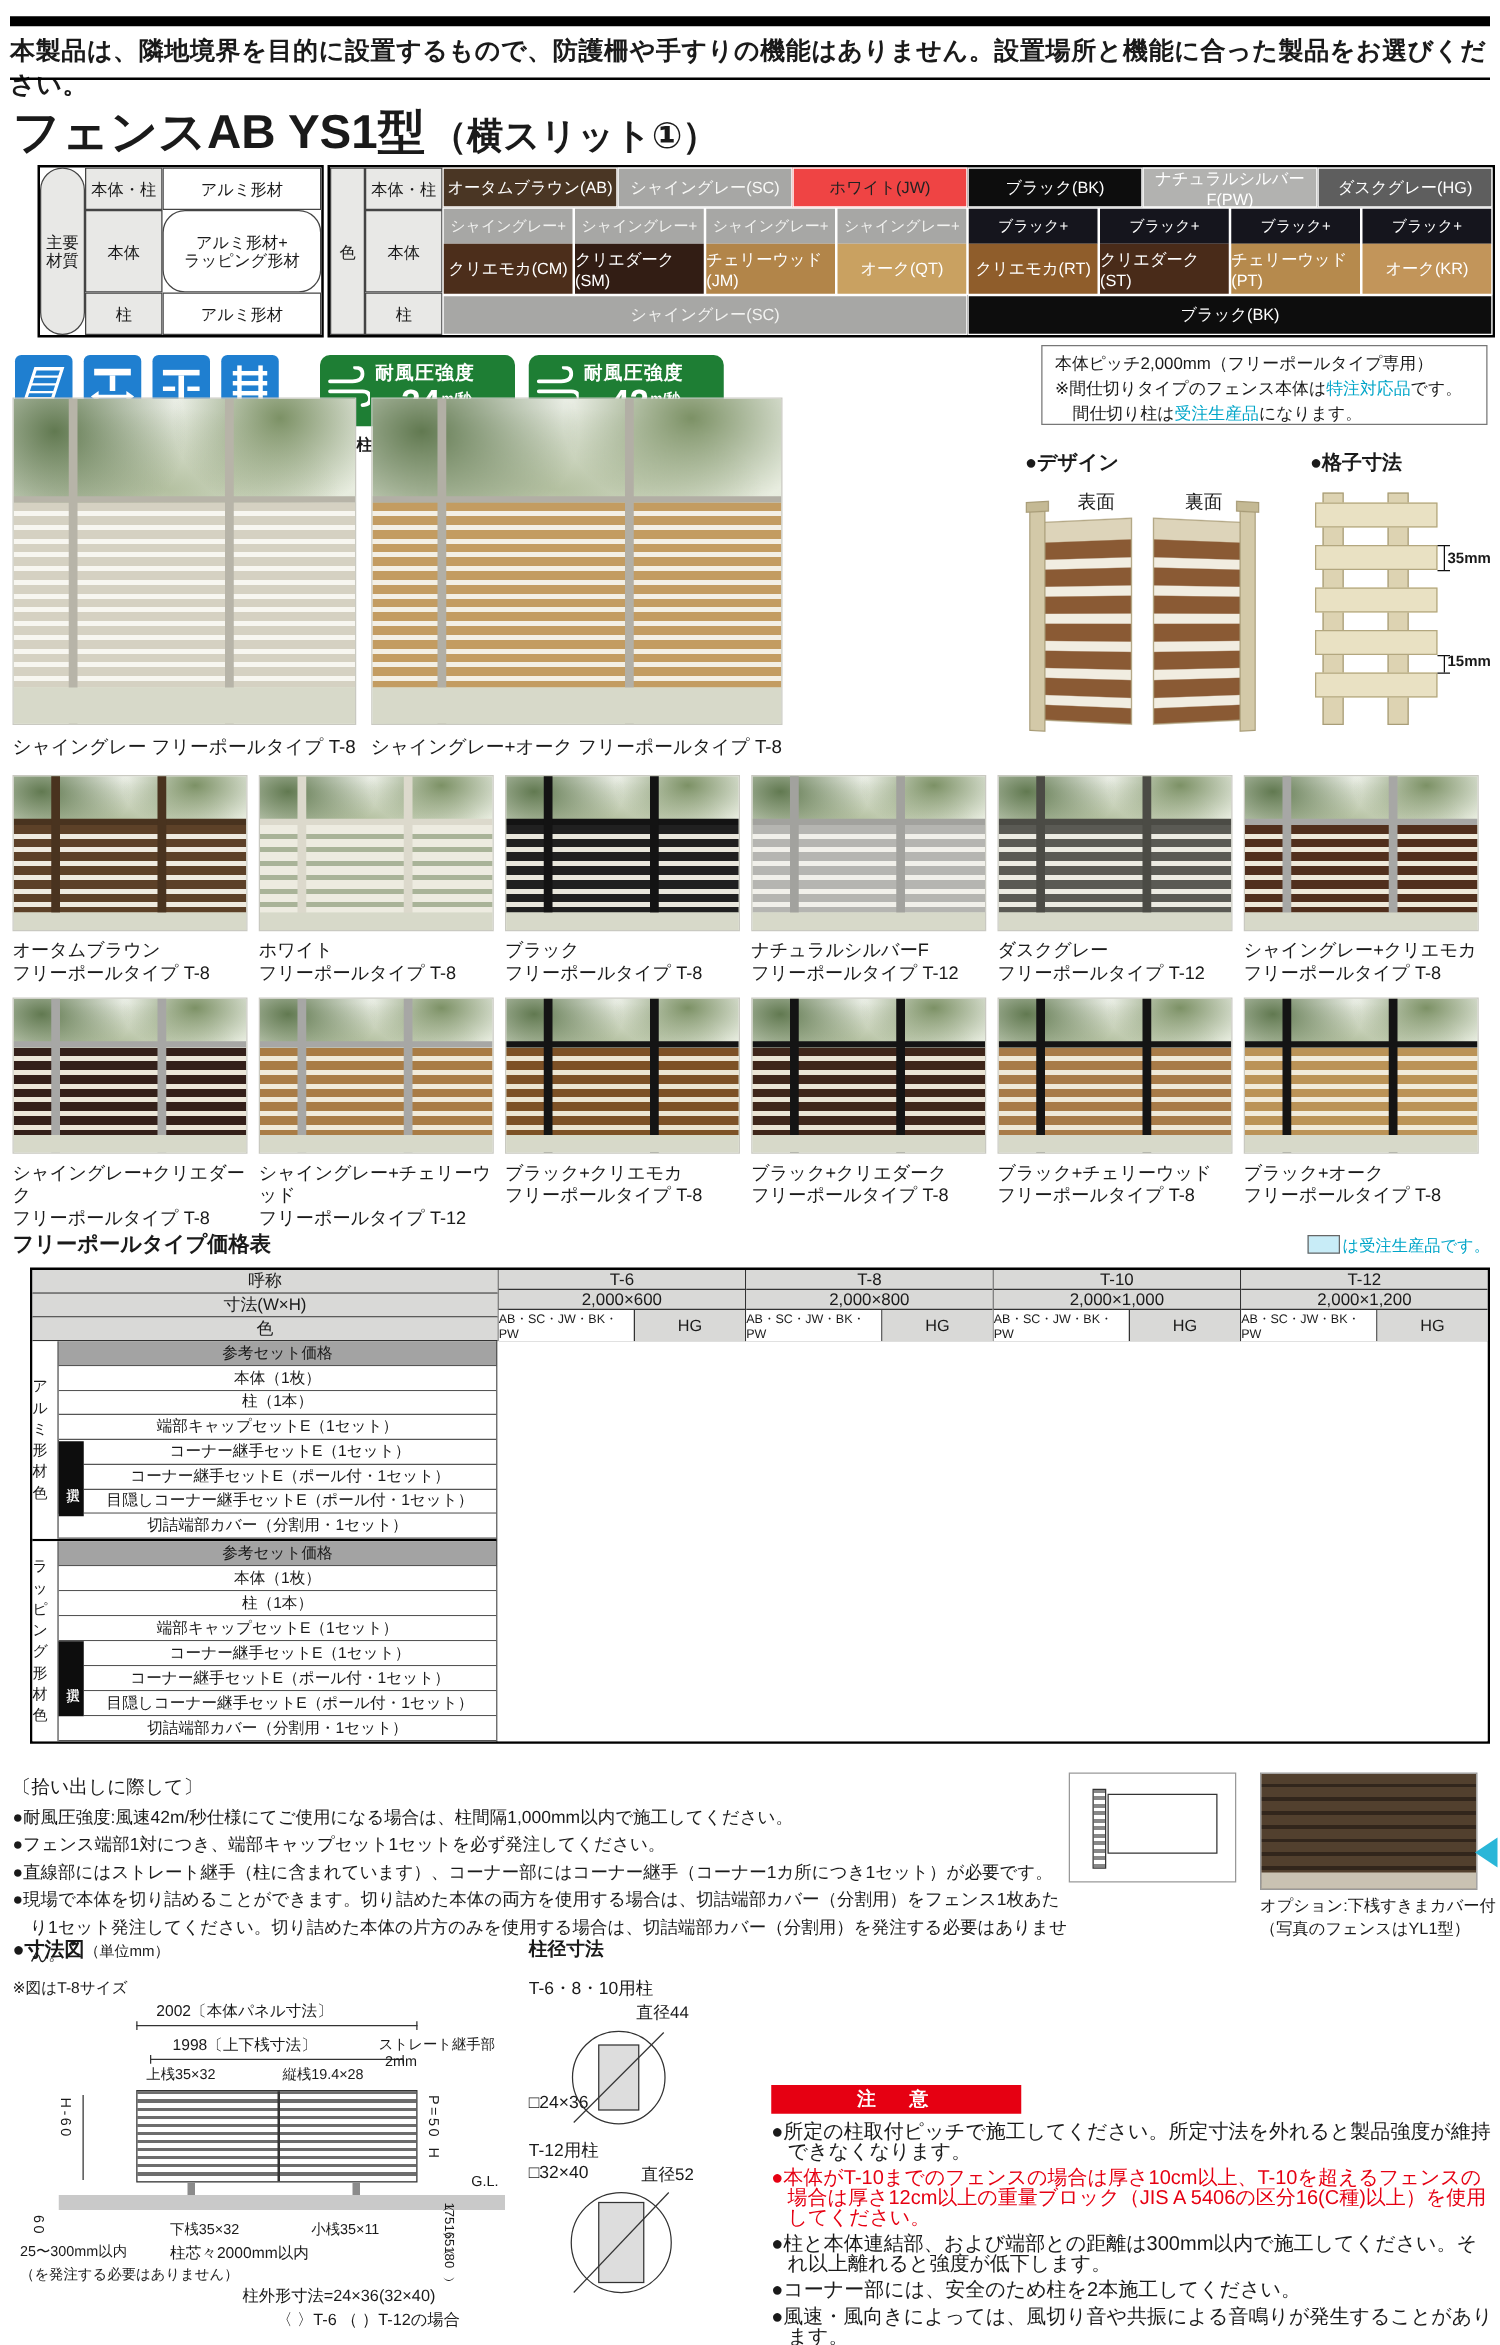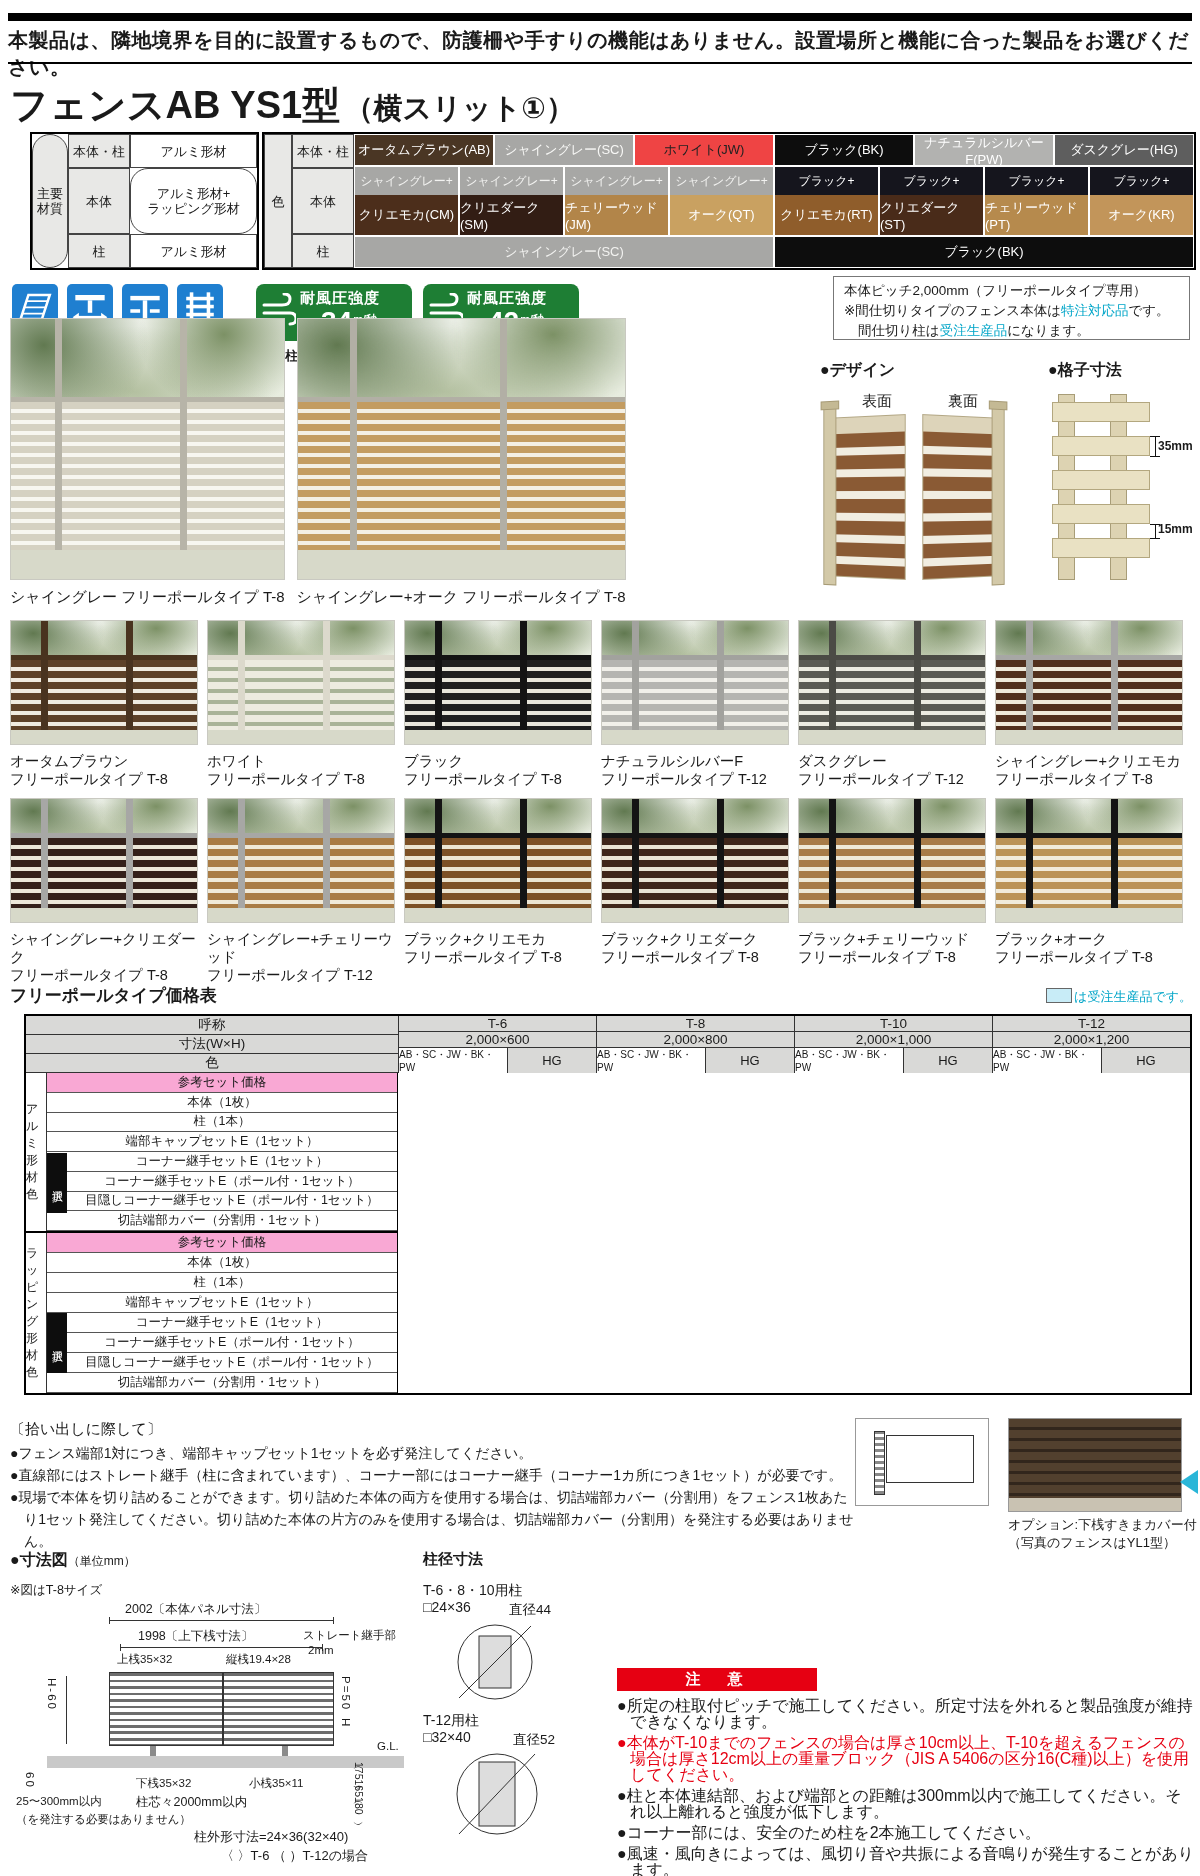--- a/index.html
+++ b/index.html
@@ -105,21 +105,21 @@
   .pt-col .c3{flex:1;display:flex;border-bottom:1px solid #333;background:#d9d9d7;}
   .pt-col .codes{width:55%;border-right:1px solid #333;display:flex;align-items:center;justify-content:center;font-size:10px;background:#fff;}
   .pt-col .hg{width:45%;display:flex;align-items:center;justify-content:center;font-size:13px;background:#d9d9d7;}
   .pt-body{display:flex;height:320px;}
   .pt-labels{width:372px;border-right:1.5px solid #000;box-sizing:border-box;}
   .pt-sec{position:relative;height:160px;display:flex;}
   .pt-sec.first{border-bottom:2px solid #000;box-sizing:border-box;}
   .sec-title{width:20px;background:#fff;border-right:1px solid #333;display:flex;align-items:center;justify-content:center;font-size:12px;letter-spacing:1px;}
   .sec-rows{flex:1;display:flex;flex-direction:column;position:relative;}
   .prow{height:20px;box-sizing:border-box;border-bottom:1px solid #555;display:flex;align-items:center;justify-content:center;font-size:12.5px;background:#fff;}
-  .prow.set{background:#f9a8d4;}
+  .prow.set{background:#a3a3a3;}
   .prow.sel{margin-left:20px;}
   .selstrip{position:absolute;left:0;top:80px;width:20px;height:60px;background:#0d0d0d;color:#fff;
             display:flex;align-items:center;justify-content:center;font-size:11px;writing-mode:vertical-rl;letter-spacing:1px;}
   .pt-empty{flex:1;background:#fff;}
 
   
   #notes-title{left:10px;top:1420px;font-size:15px;}
   #notes{left:10px;top:1442px;width:845px;font-size:14px;line-height:22px;}
   .nitem{text-indent:-14px;padding-left:14px;}
 
@@ -633,20 +633,21 @@
           </div>
         </div>
       </div>
       <div class="pt-empty"></div>
     </div>
   </div>
 
   <div class="abs" id="notes-title">〔拾い出しに際して〕</div>
   <div class="abs" id="notes">
 
+  <div class="nitem">●耐風圧強度:風速42m/秒仕様にてご使用になる場合は、柱間隔1,000mm以内で施工してください。</div>
       <div class="nitem">●フェンス端部1対につき、端部キャップセット1セットを必ず発注してください。</div>
       <div class="nitem">●直線部にはストレート継手（柱に含まれています）、コーナー部にはコーナー継手（コーナー1カ所につき1セット）が必要です。</div>
       <div class="nitem">●現場で本体を切り詰めることができます。切り詰めた本体の両方を使用する場合は、切詰端部カバー（分割用）をフェンス1枚あたり1セット発注してください。切り詰めた本体の片方のみを使用する場合は、切詰端部カバー（分割用）を発注する必要はありません。</div>
     </div>
 
   <div class="abs" id="optbox">
     <div class="opost"></div>
     <div class="opanel"></div>
   </div>
   <div class="abs" id="optphoto"></div>
@@ -684,21 +685,21 @@
   <div class="abs dsmall" style="left:249px;top:1776px;">小桟35×11</div>
   <div class="abs vtext" style="left:352px;top:1762px;font-size:10.5px;letter-spacing:0;">〈175〉165（180）</div>
   <div class="abs dsmall" style="left:16px;top:1794px;">25〜300mm以内</div>
   <div class="abs dtext" style="left:136px;top:1794px;">柱芯々2000mm以内</div>
   <div class="abs dsmall" style="left:16px;top:1812px;">（を発注する必要はありません）</div>
   <div class="abs dtext" style="left:194px;top:1828px;font-size:13px;">柱外形寸法=24×36(32×40)</div>
   <div class="abs dtext" style="left:221px;top:1847px;font-size:13px;">〈 〉T-6 （ ）T-12の場合</div>
 
   <div class="abs" id="pd-title">柱径寸法</div>
   <div class="pdname abs" style="left:423px;top:1582px;">T-6・8・10用柱</div>
-  <div class="pdname abs" style="left:423px;top:1599px;">□24×36</div>
+  <div class="pdname abs" style="left:423px;top:1673px;">□24×36</div>
   <div class="pddia abs" style="left:509px;top:1601px;">直径44</div>
   <svg class="abs" style="left:443px;top:1618px;" width="120" height="86">
     <circle cx="52" cy="44" r="37" fill="none" stroke="#333"></circle>
     <rect x="36" y="18" width="32" height="52" fill="#ddd" stroke="#333"></rect>
     <line x1="16" y1="80" x2="88" y2="8" stroke="#333"></line>
   </svg>
   <div class="pdname abs" style="left:423px;top:1712px;">T-12用柱</div>
   <div class="pdname abs" style="left:423px;top:1729px;">□32×40</div>
   <div class="pddia abs" style="left:513px;top:1731px;">直径52</div>
   <svg class="abs" style="left:443px;top:1748px;" width="120" height="92">

